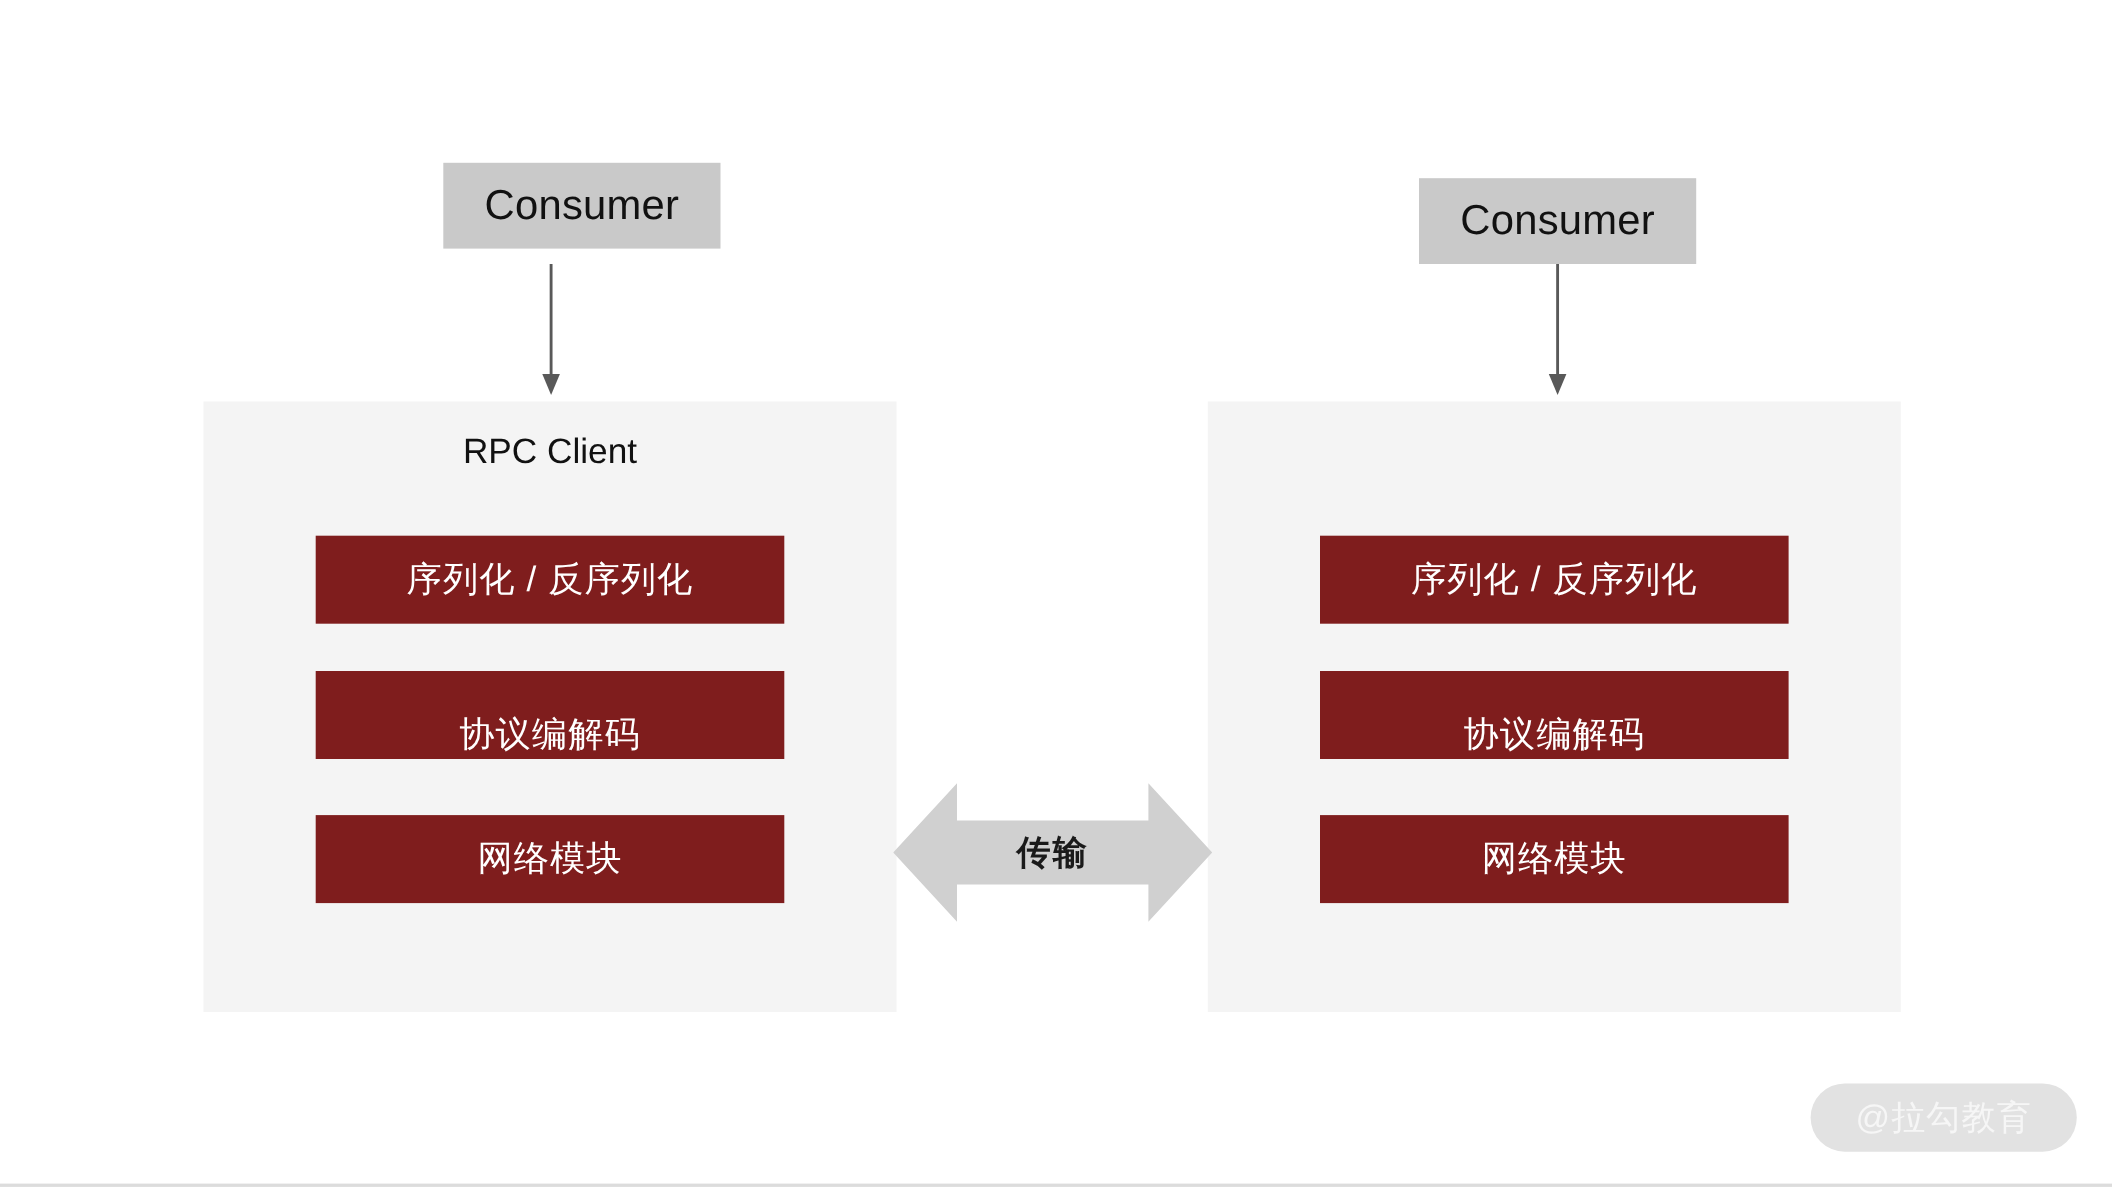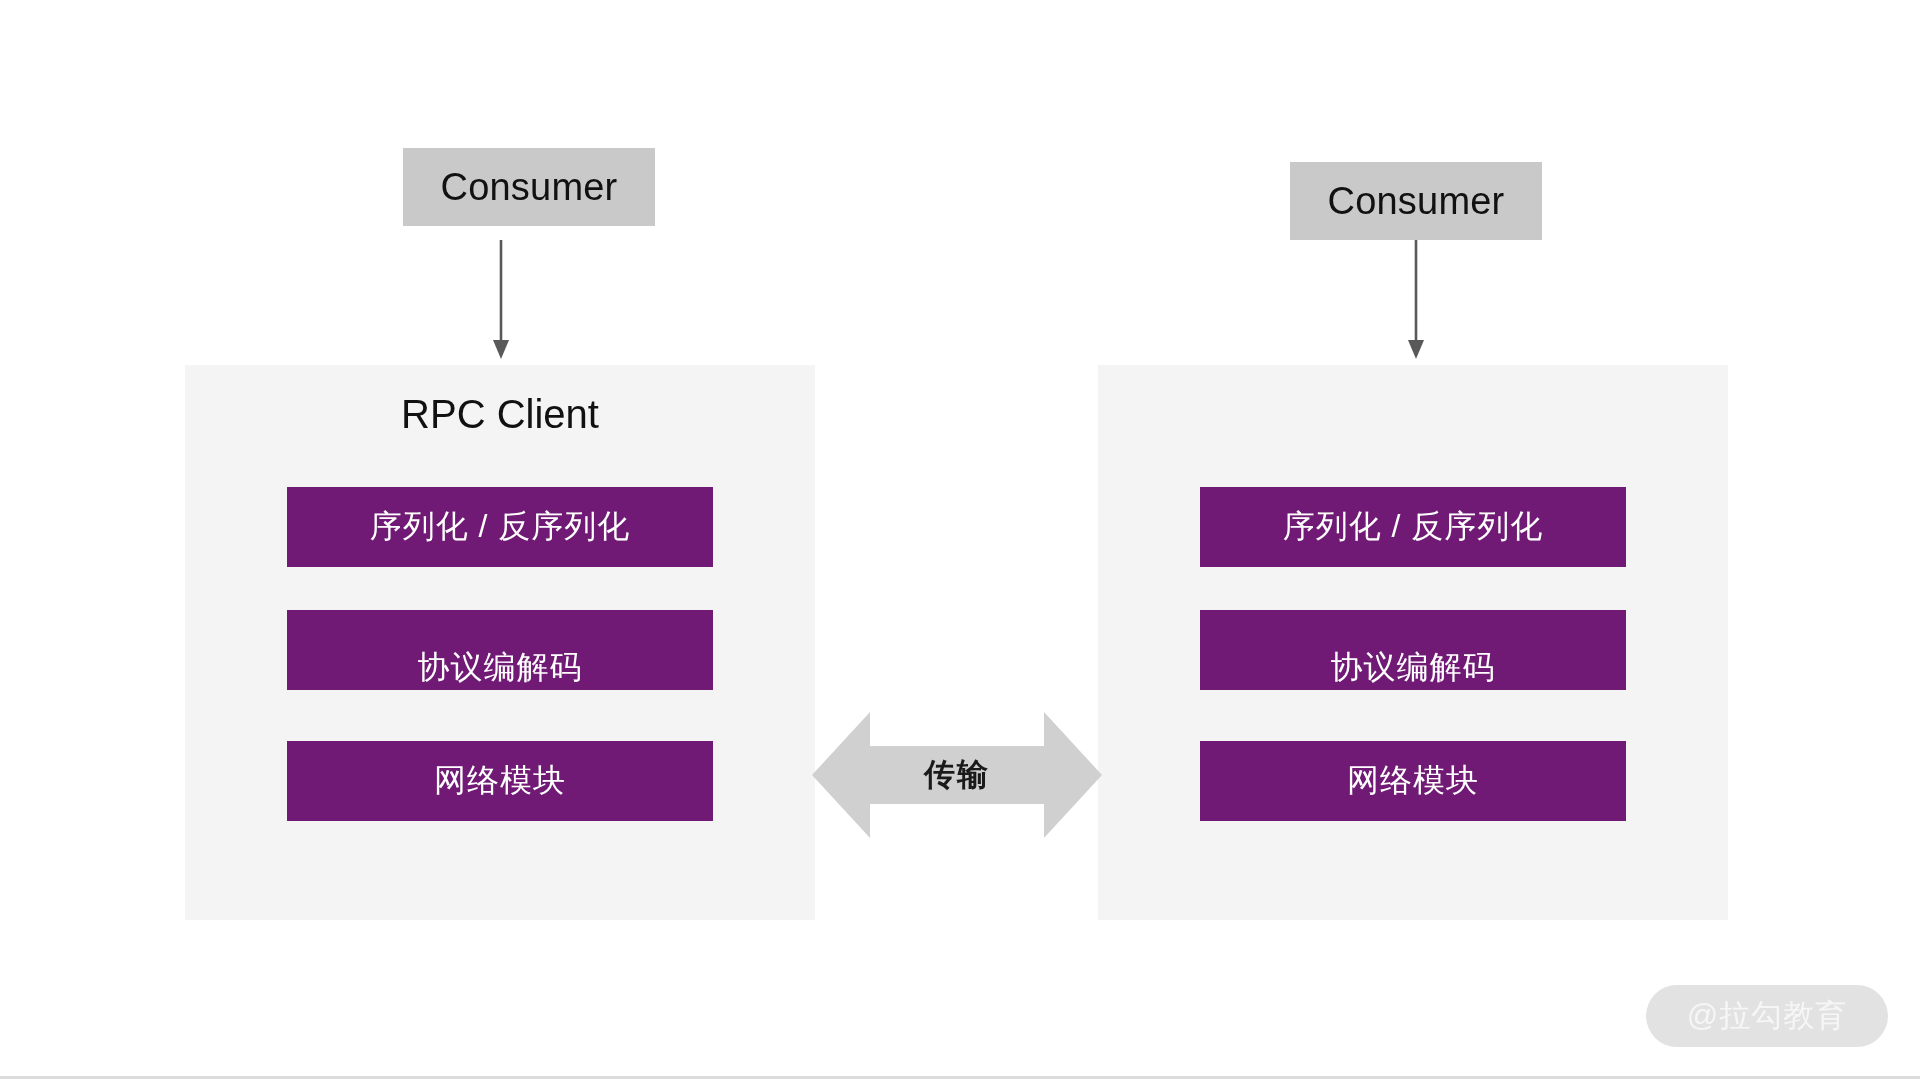--- a/index.html
+++ b/index.html
@@ -55,32 +55,32 @@
   }
   #panel-client { left: 185px;  width: 630px; }
   #panel-server { left: 1098px; width: 630px; }
 
   .panel-title {
     position: absolute;
     top: 27px;
     left: 0;
     width: 100%;
     text-align: center;
-    font-size: 40px;
+    font-size: 32px;
     color: #111111;
     white-space: nowrap;
   }
 
   
   .module-box {
     position: absolute;
     left: 102px;
     width: 426px;
     height: 80px;
-    background: #701a75;
+    background: #7f1d1d;
     display: flex;
     align-items: center;
     justify-content: center;
   }
   .module-box.row0 { top: 122px; }
   .module-box.row1 { top: 245px; align-items: flex-end; }
   .module-box.row2 { top: 376px; }
   .module-label {
     font-size: 32px;
     color: #ffffff;

